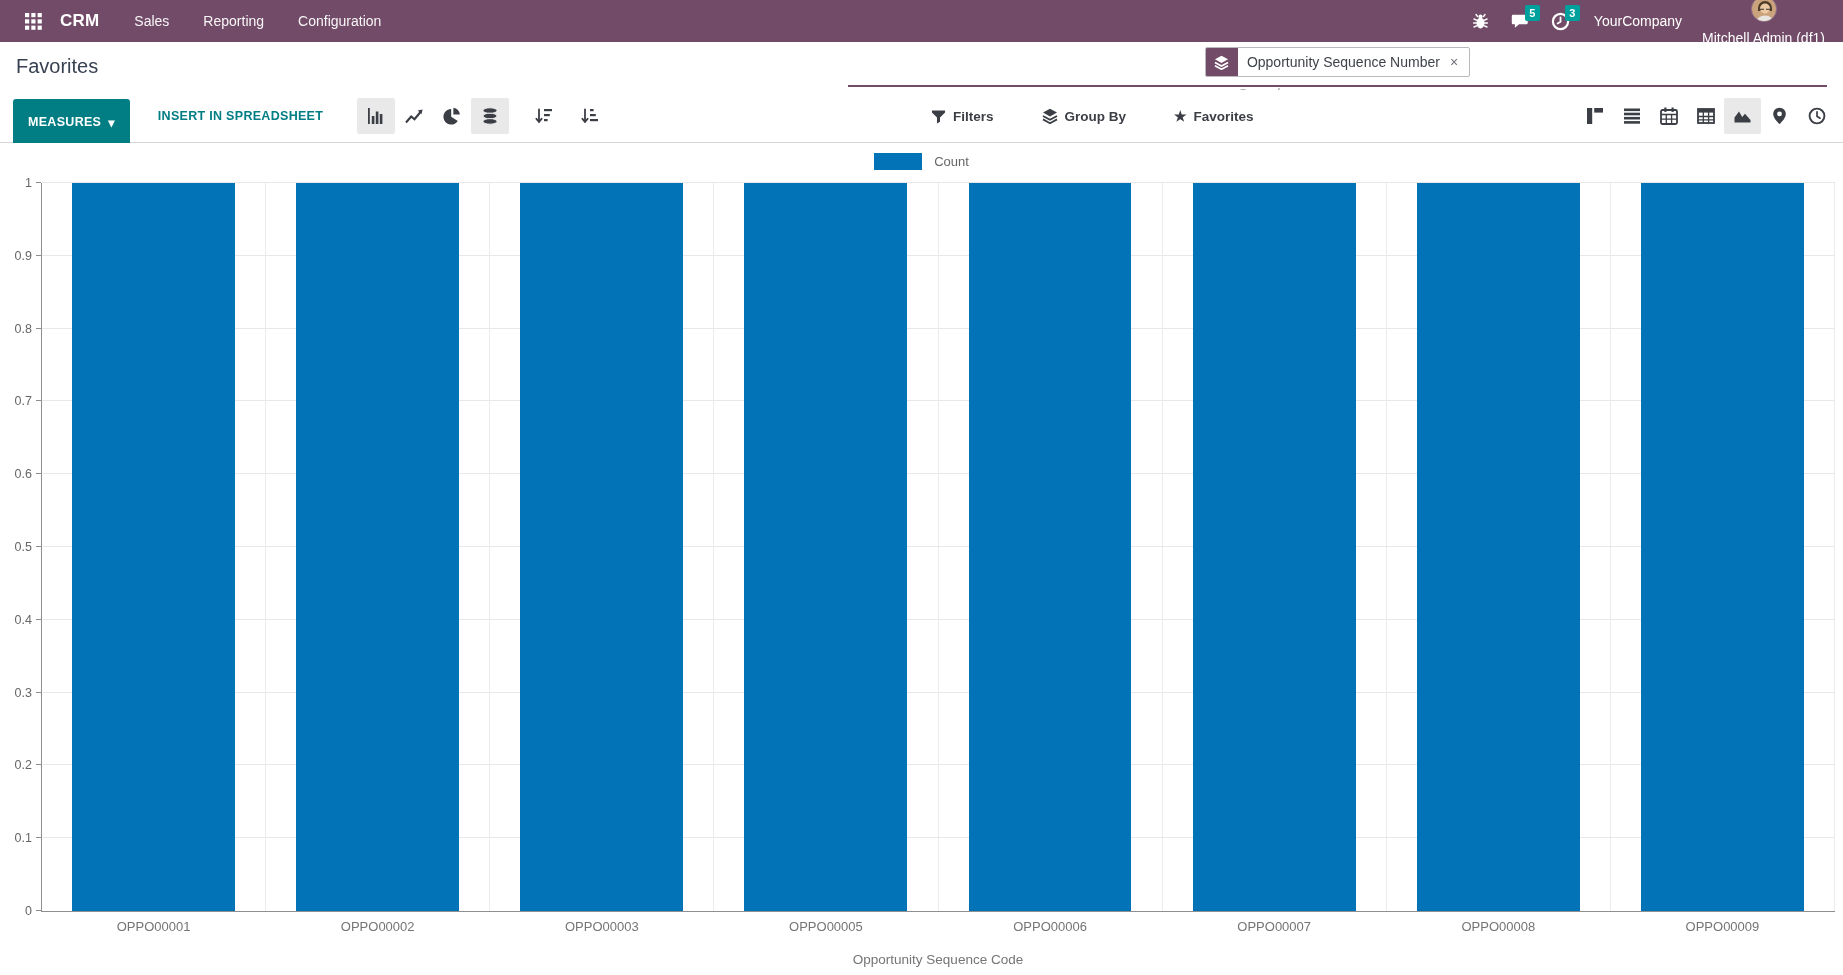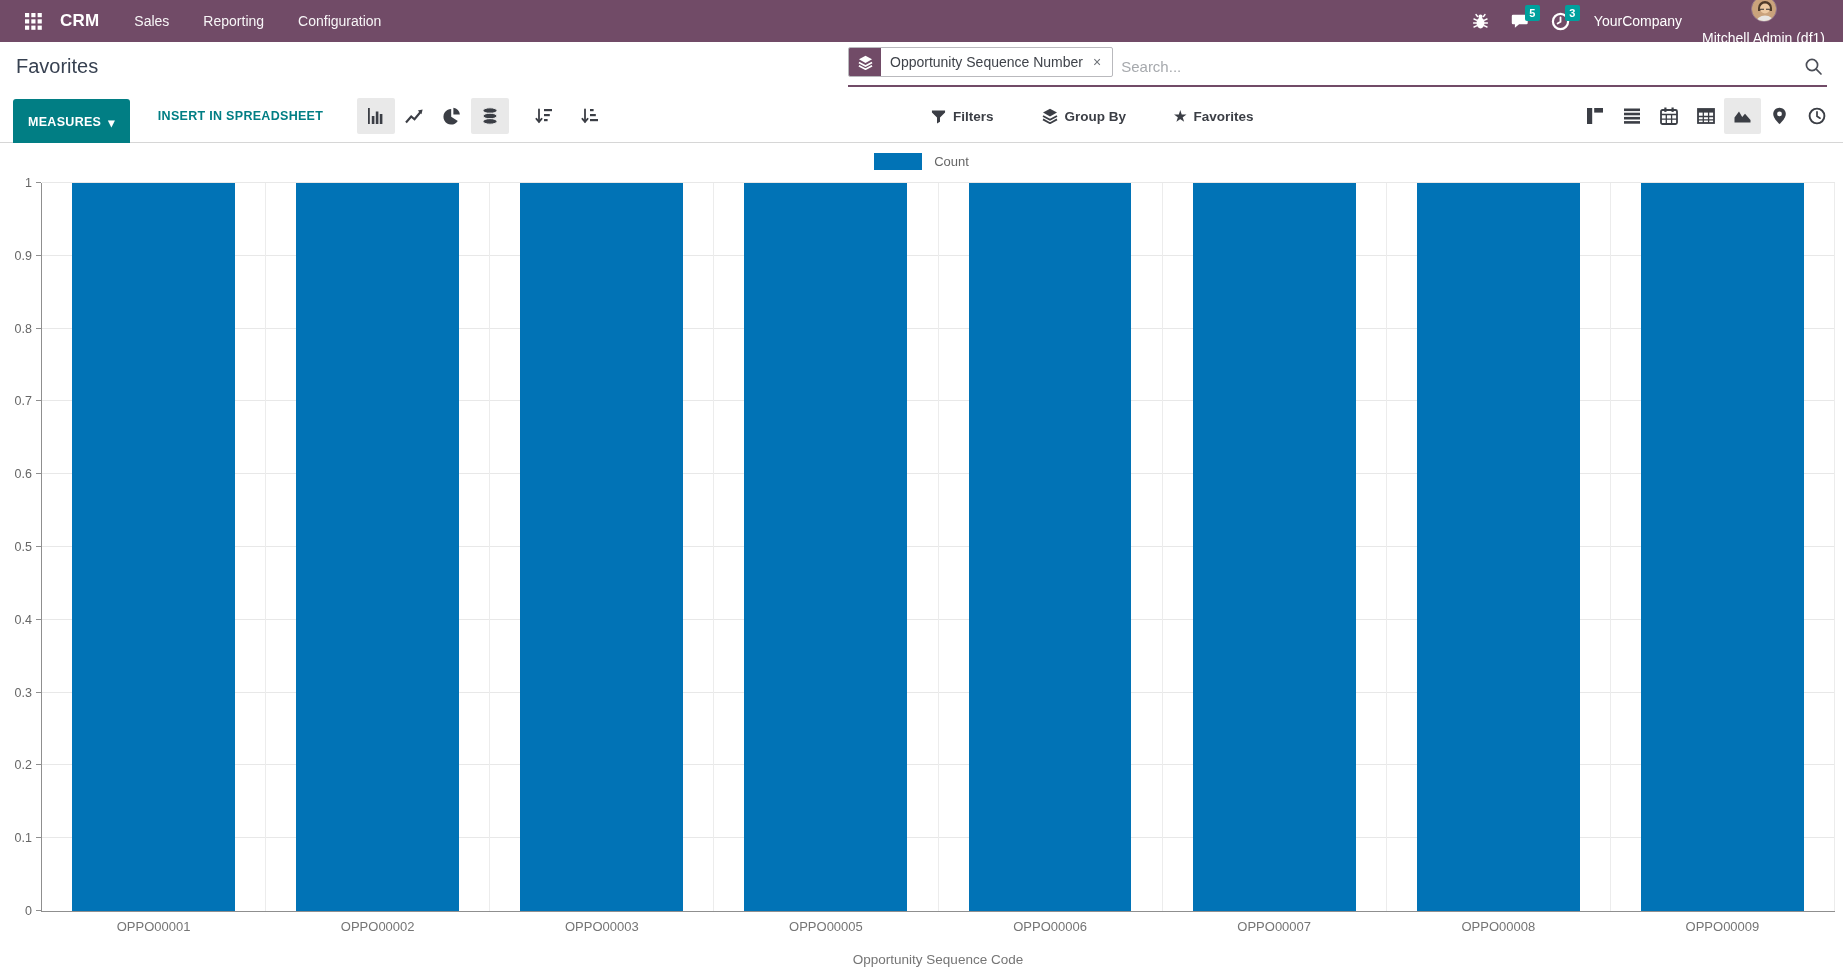--- a/index.html
+++ b/index.html
@@ -27,21 +27,21 @@
   .user-zone { display:flex; align-items:center; gap:8px; cursor:pointer; padding-right:2px;flex-direction:column; }
   .avatar { width:26px; height:26px; border-radius:50%; overflow:hidden; flex:0 0 auto;
     border:1px solid rgba(255,255,255,.25); }
   .user-name { font-size:14px; }
 
   
   .row1 { position:absolute; top:42px; left:0; right:0; height:48px; background:#fff; }
   .page-title { position:absolute; left:16px; top:0; height:48px; display:flex; align-items:center;
     font-size:20px; color:#374151; }
   .search-control { position:absolute; left:848px; right:16px; top:5px; height:40px;
-    display:flex; border-bottom:2px solid var(--navbar,#714B67); gap:8px; }
+    display:flex; align-items:center; border-bottom:2px solid var(--navbar,#714B67); gap:8px;flex-direction:column; }
   .facet { display:flex; align-items:stretch; height:30px; border:1px solid #b9b9bd;
     border-radius:2px; overflow:hidden; background:#fff; flex:0 0 auto; cursor:default; }
   .facet-icon { width:32px; background:var(--navbar,#714B67); display:flex; align-items:center;
     justify-content:center; }
   .facet-body { display:flex; align-items:center; gap:8px; padding:0 9px; }
   .facet-label { font-size:14px; color:#3f434a; white-space:nowrap; }
   .facet-close { font-size:14px; color:#6d7177; cursor:pointer; line-height:1; padding:2px; }
   .search-input { flex:1; border:0; outline:0; font-size:15px; color:#374151; background:transparent;
     font-family:"Liberation Sans",sans-serif; }
   .search-input::placeholder { color:#a6a9ad; }

